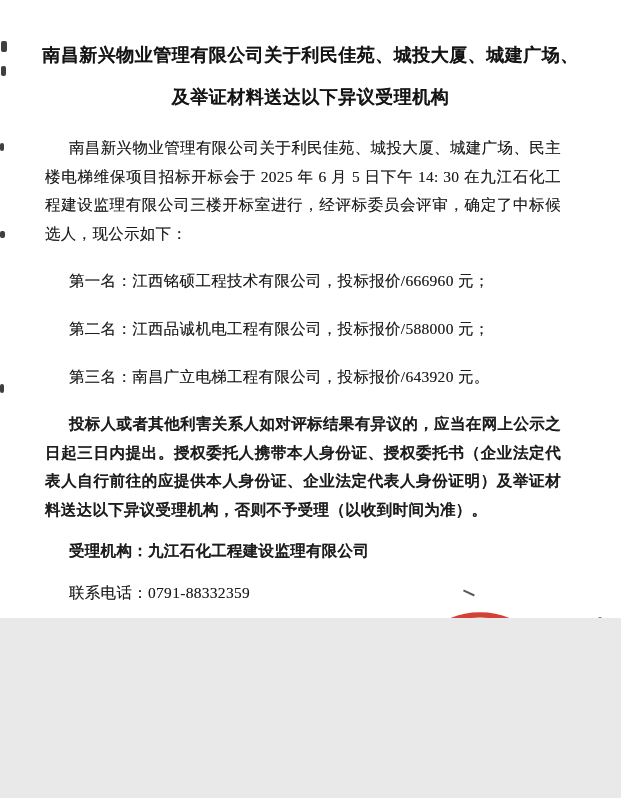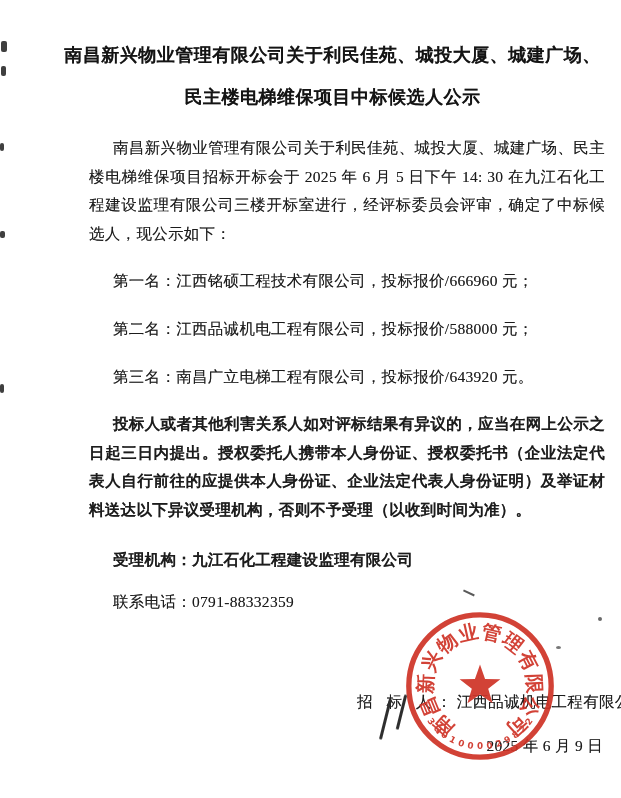--- a/index.html
+++ b/index.html
@@ -1,26 +1,25 @@
 <!DOCTYPE html>
 <html><head>
 <meta charset="utf-8">
 <style>
   * { margin: 0; padding: 0; box-sizing: border-box; }
   html, body { background: #e9e9e9; }
   .page {
     position: relative;
     width: 621px;
-    height: 798px;
+    height: 618px;
     margin: 0 auto;
     background: #ffffff;
     overflow: hidden;
     font-family: "Liberation Serif", "DejaVu Serif", serif;
     color: #1c1c1c;
-    padding-left: 44px;
   }
   .doc-title {
     margin-top: 34px;
     text-align: center;
     font-size: 18px;
     font-weight: bold;
     line-height: 42px;
     letter-spacing: 0.5px;
     color: #141414;
     text-shadow: 0 0 0.6px rgba(0,0,0,.5);
@@ -33,21 +32,21 @@
     letter-spacing: 0.3px;
     text-shadow: 0 0 0.5px rgba(0,0,0,.45);
   }
   .para {
     text-align: justify;
     text-indent: 24px;
   }
   .opening-para { margin-top: 16px; }
   .candidate-line { margin-top: 19px; text-indent: 24px; }
   .objection-para { margin-top: 19px; font-weight: bold; }
-  .agency-line { margin-top: 21px; text-indent: 24px; font-weight: bold; }
+  .agency-line { margin-top: 12px; text-indent: 24px; font-weight: bold; }
   .phone-line { margin-top: 14px; text-indent: 24px; }
   .bidder-line { margin-top: 71px; padding-left: 268px; white-space: nowrap; }
   .bidder-label { letter-spacing: 5px; }
   .date-line { margin-top: 16px; text-align: right; padding-right: 2px; }
   .seal {
     position: absolute;
     left: 402px;
     top: 608px;
     width: 156px;
     height: 156px;
@@ -71,21 +70,21 @@
   .edge-smudge { border-radius: 2px; filter: blur(0.4px); }
   .speck { border-radius: 50%; filter: blur(0.5px); }
 </style>
 </head>
 <body>
 
 <div class="page">
 
   <div class="doc-title">
     <div>南昌新兴物业管理有限公司关于利民佳苑、城投大厦、城建广场、</div>
-    <div>民主楼电梯维保项目中标候选人公示</div>
+    <div>及举证材料送达以下异议受理机构</div>
   </div>
 
   <div class="body-block">
     <p class="para opening-para">南昌新兴物业管理有限公司关于利民佳苑、城投大厦、城建广场、民主楼电梯维保项目招标开标会于 2025 年 6 月 5 日下午 14: 30 在九江石化工程建设监理有限公司三楼开标室进行，经评标委员会评审，确定了中标候选人，现公示如下：</p>
 
     <div class="candidate-line">第一名：江西铭硕工程技术有限公司，投标报价/666960 元；</div>
     <div class="candidate-line">第二名：江西品诚机电工程有限公司，投标报价/588000 元；</div>
     <div class="candidate-line">第三名：南昌广立电梯工程有限公司，投标报价/643920 元。</div>
 
     <p class="para objection-para">投标人或者其他利害关系人如对评标结果有异议的，应当在网上公示之日起三日内提出。授权委托人携带本人身份证、授权委托书（企业法定代表人自行前往的应提供本人身份证、企业法定代表人身份证明）及举证材料送达以下异议受理机构，否则不予受理（以收到时间为准）。</p>

